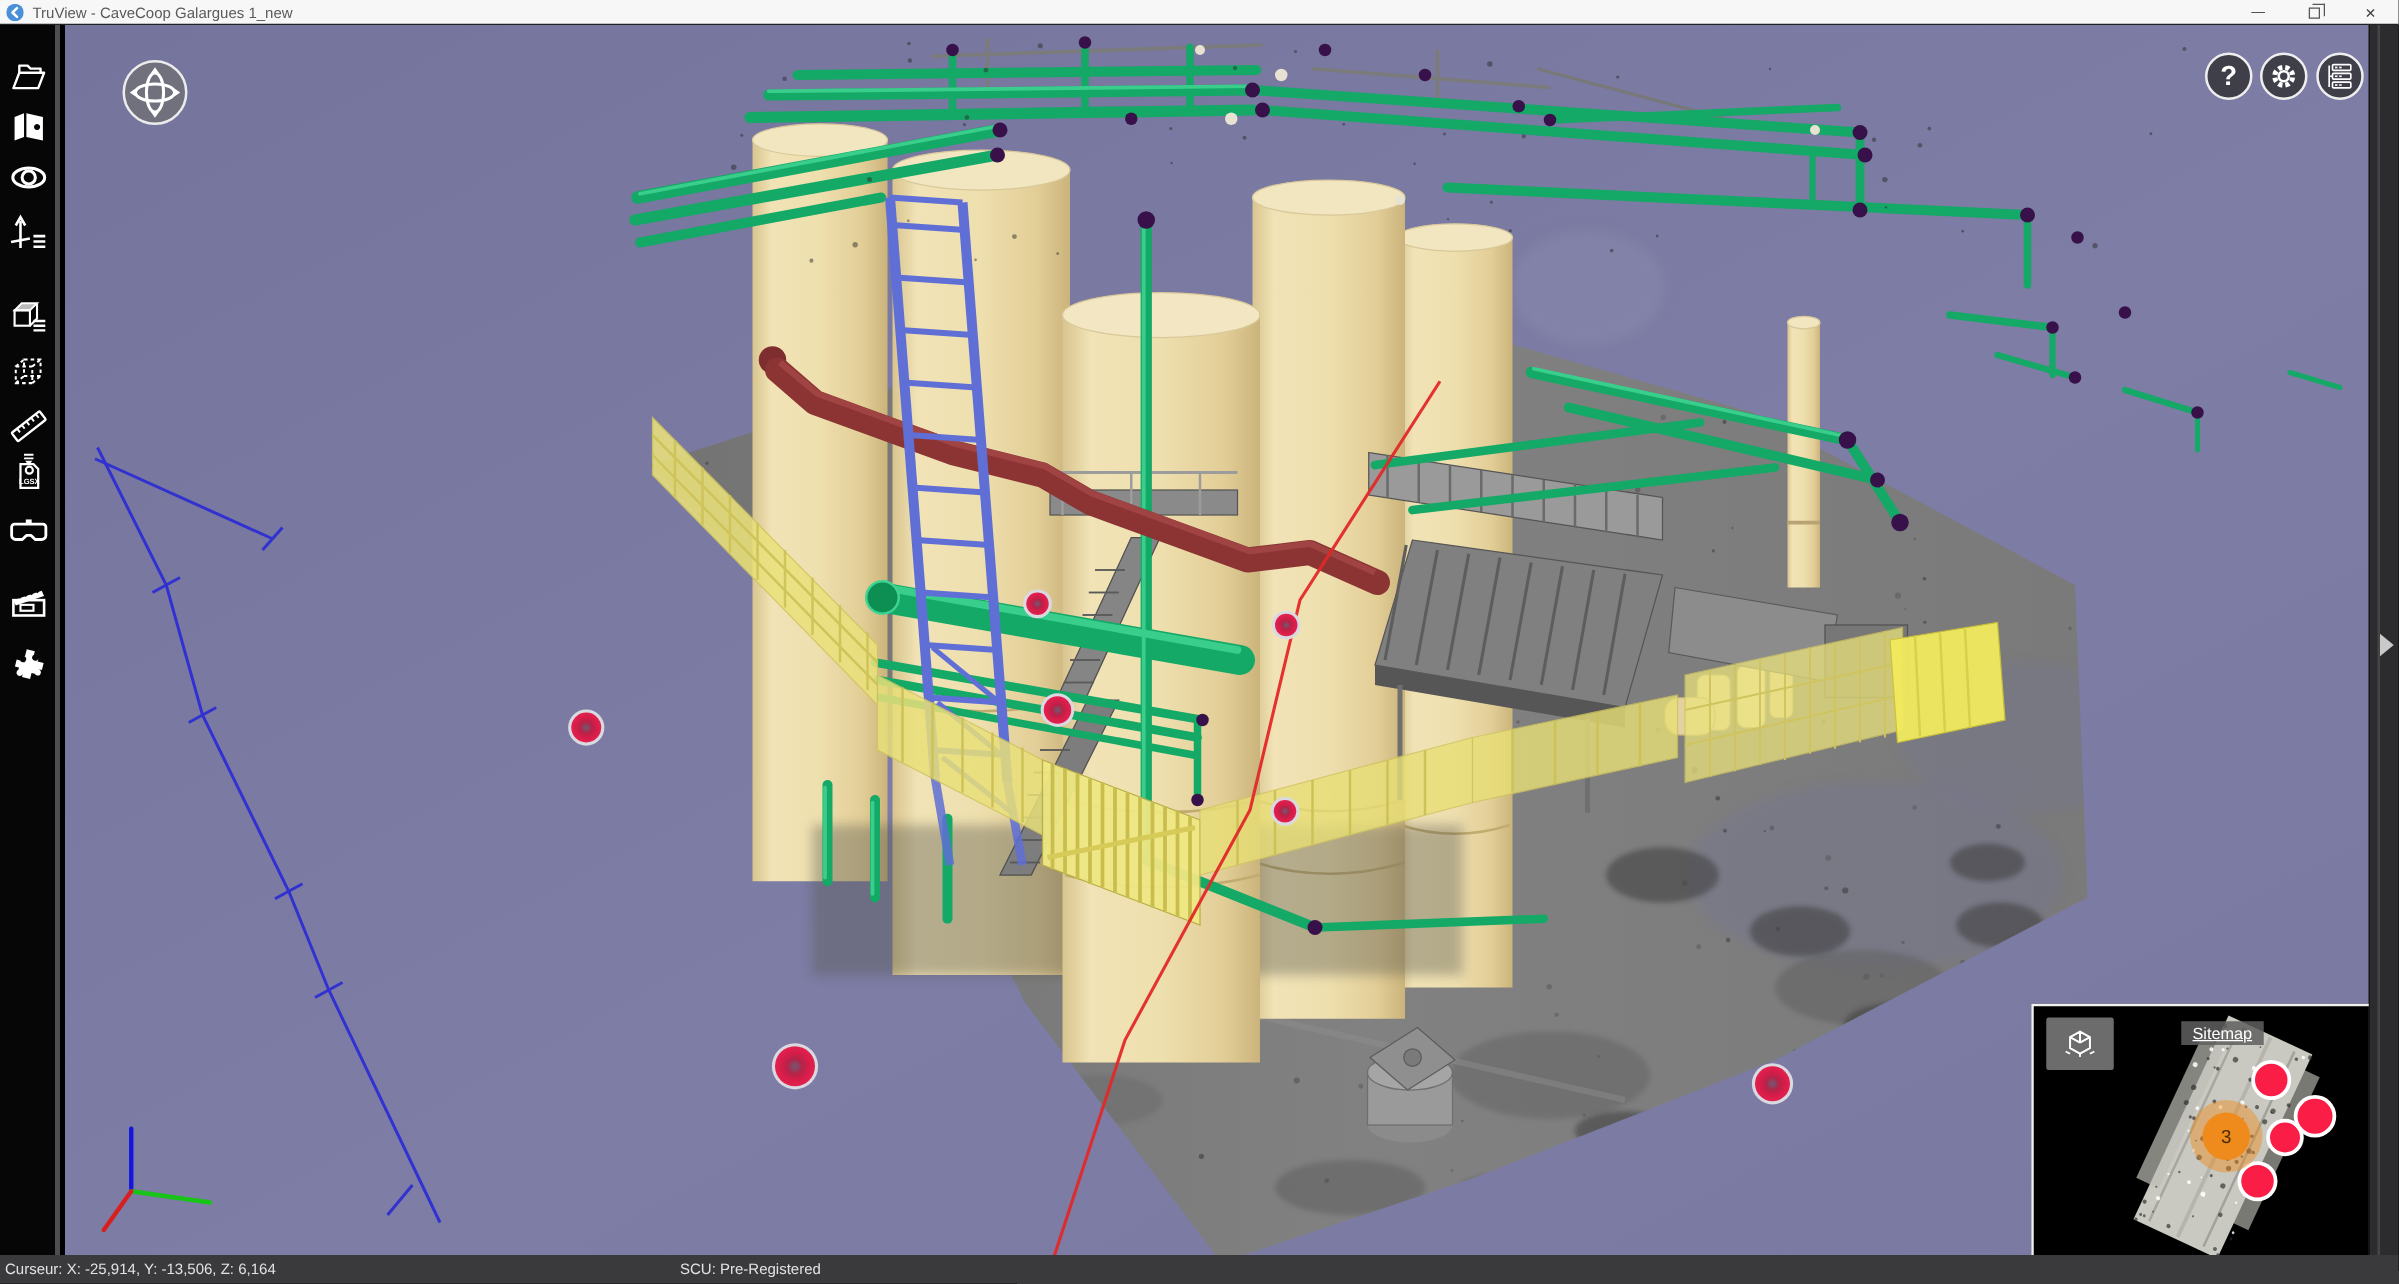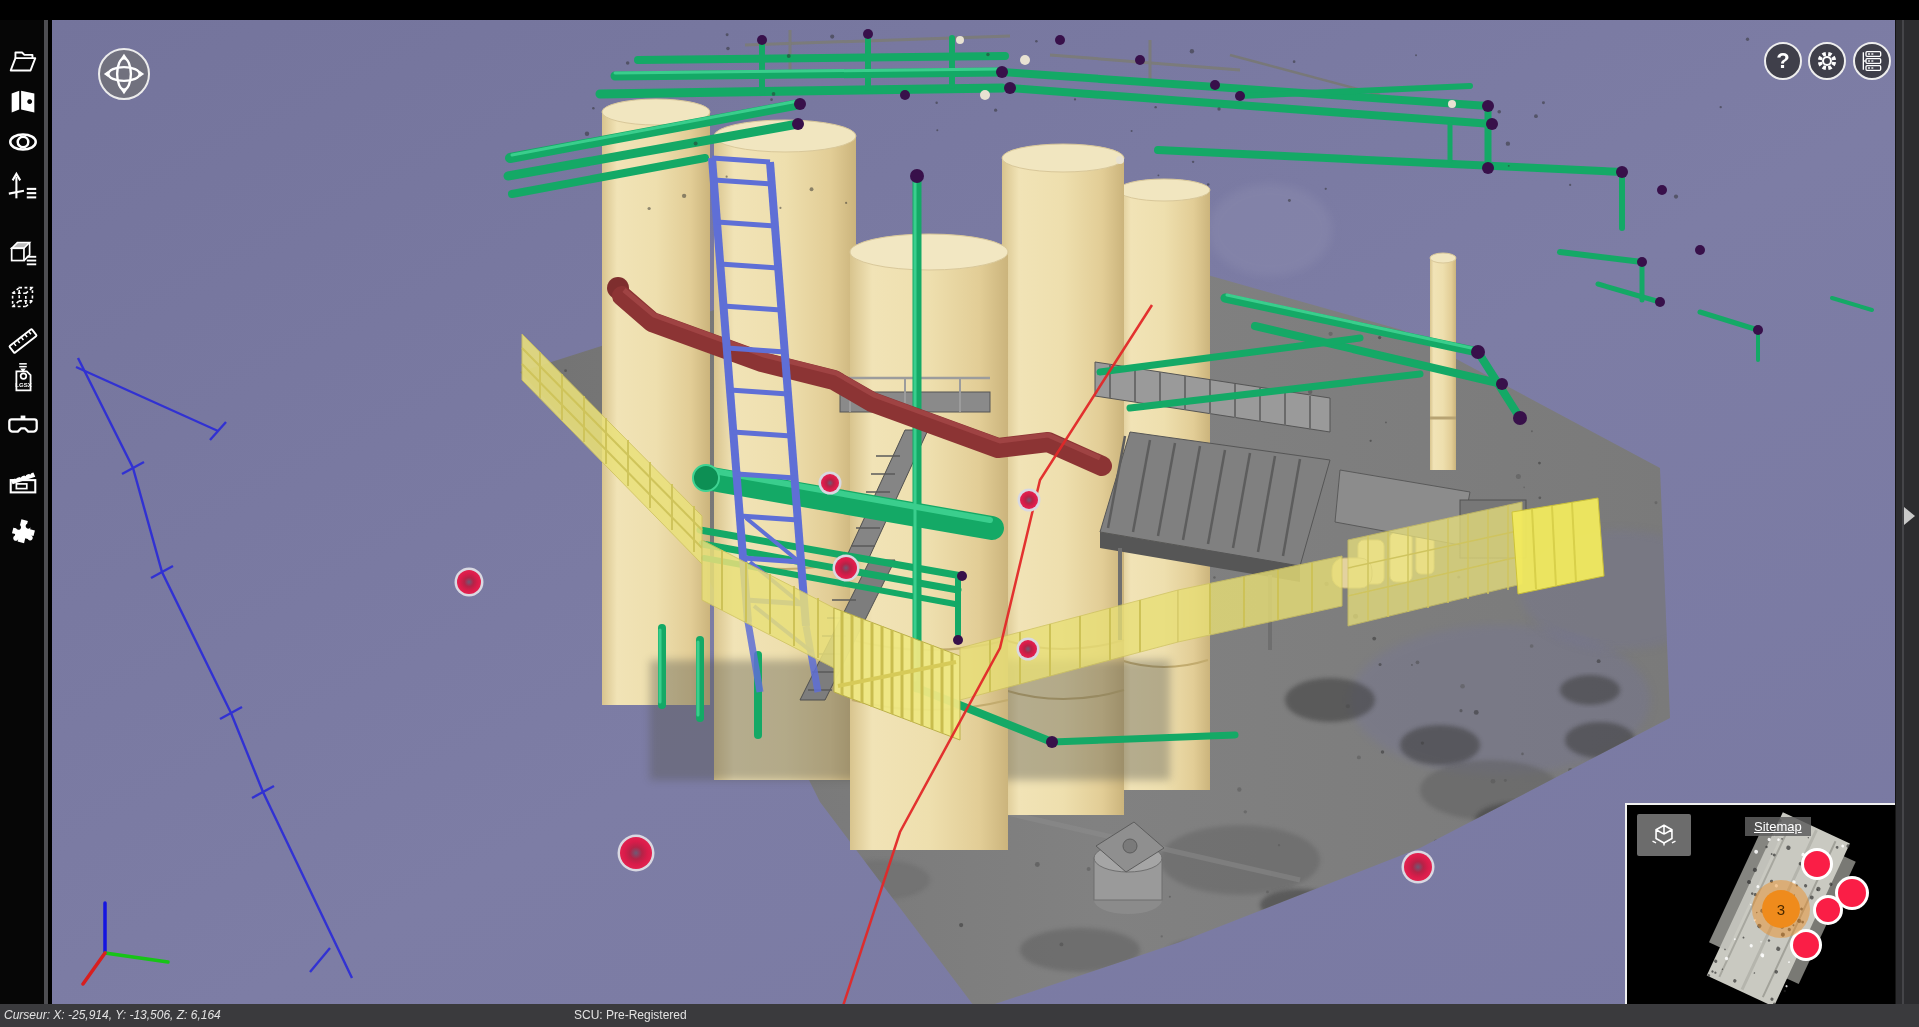--- a/index.html
+++ b/index.html
@@ -58,28 +58,42 @@
              background:#000; border:2px solid #f0f0f0; z-index:24; }
   #sitemap-cube-btn { position:absolute; left:10px; top:9px; width:54px; height:42px;
              background:#6c6c6c; border-radius:2px; display:flex; align-items:center; justify-content:center; }
   #sitemap-label { position:absolute; left:118px; top:12px; padding:2px 9px;
              background:rgba(95,95,95,.85); color:#fff; font-size:13px;text-decoration:underline; }
   #sitemap-svg { position:absolute; left:0; top:0; }
 
   
   #statusbar { position:absolute; left:0; top:1004px; width:1919px; height:23px;
                background:#3a3a3d; color:#e2e2e2; font-size:12px; z-index:30; }
-  #status-cursor { position:absolute; left:4px; top:4px;font-style:italic; }
-  #status-scu { position:absolute; left:574px; top:4px; }
+  #status-cursor { position:absolute; left:4px; top:4px; }
+  #status-scu { position:absolute; left:544px; top:4px; }
 </style>
 </head>
 <body>
 
 <div id="app">
 
+  <div id="titlebar">
+    <svg id="app-logo" viewBox="0 0 14 14">
+      <circle cx="7" cy="7" r="7" fill="#4a90d9"></circle>
+      <path d="M8.6 3.5 L5 7 L8.6 10.5" stroke="#fff" stroke-width="2" fill="none" stroke-linecap="round" stroke-linejoin="round"></path>
+    </svg>
+    <span id="title-text">TruView - CaveCoop Galargues 1_new</span>
+    <div id="win-controls">
+      <div class="win-btn">—</div>
+      <div class="win-btn">
+          <span class="restore-glyph"></span>
+        </div>
+      <div class="win-btn">✕</div>
+    </div>
+  </div>
 
   <div id="sidebar">
     <div class="tool" style="top:22px">
       <svg viewBox="0 0 36 36">
         <path d="M5 28 L10 15 H31 L26 28 Z" stroke="#fff" stroke-width="2" fill="none" stroke-linejoin="round"></path>
         <path d="M10 15 V9 H17 L19.5 11.5 H28 V15" stroke="#fff" stroke-width="2" fill="none" stroke-linejoin="round"></path>
       </svg>
     </div>
     <div class="tool" style="top:63px">
       <svg viewBox="0 0 36 36">

